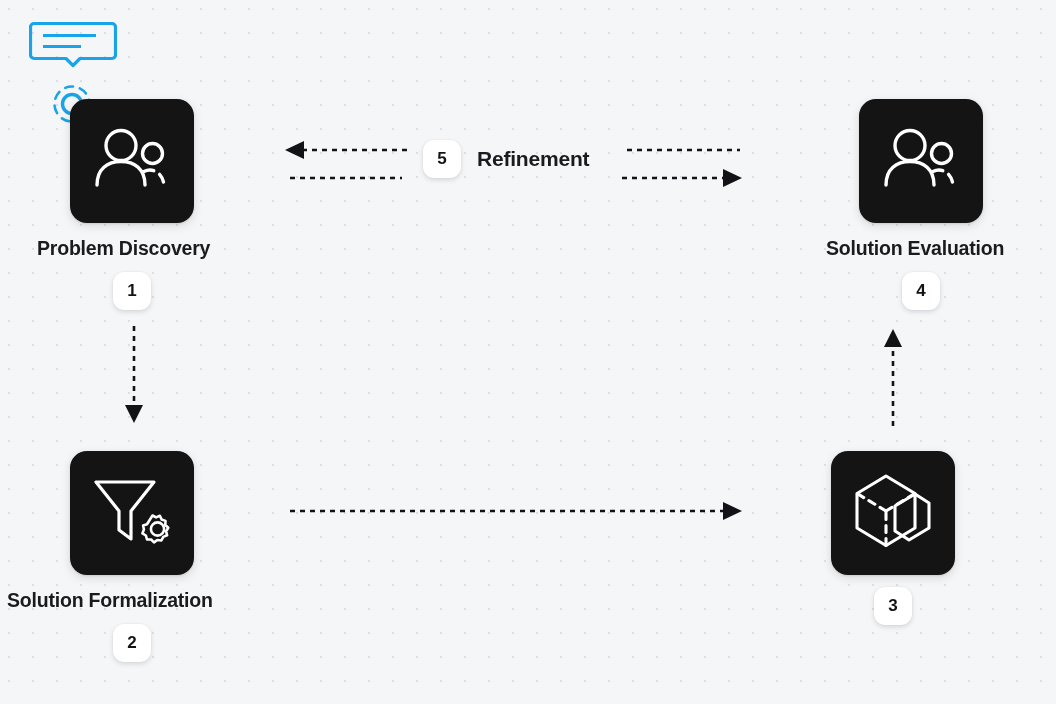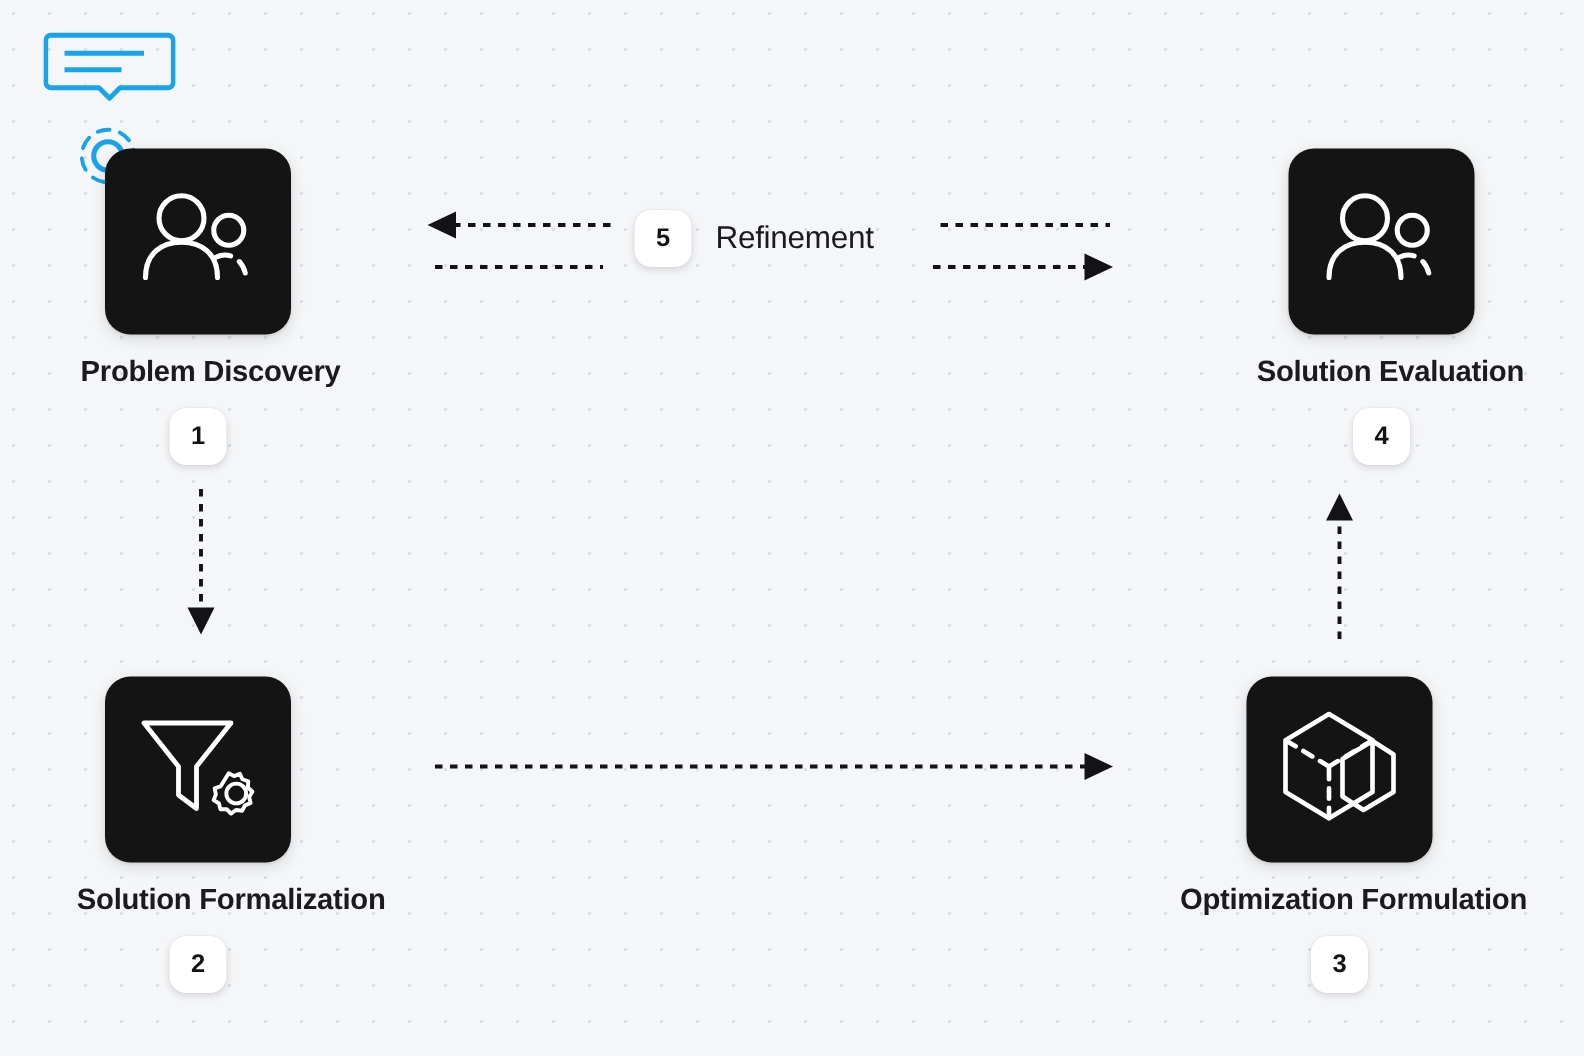--- a/index.html
+++ b/index.html
@@ -25,21 +25,21 @@
       radial-gradient(circle at 1px 1px, #dcdfe5 1.2px, transparent 1.3px);
     background-size: 24px 24px;
     background-position: 8px 8px;
     overflow: hidden;
   }
 
   
   .node {
     position: absolute;
     width: 190px;
-    text-align: right;
+    text-align: left;
   }
   .node-card {
     width: 124px;
     height: 124px;
     margin: 0 auto;
     background: #141414;
     border-radius: 17px;
     box-shadow: 0 3px 10px rgba(20,20,25,0.13), 0 1px 2px rgba(20,20,25,0.10);
     display: flex;
     align-items: center;
@@ -98,21 +98,21 @@
     position: absolute;
     left: 423px;
     top: 140px;
     display: flex;
     align-items: center;
     gap: 16px;
   }
   #refinement-group .badge { margin: 0; }
   .refinement-text {
     font-size: 21px;
-    font-weight: normal;
+    font-weight: bold;
     color: #1b1b1f;
     letter-spacing: -0.2px;
     white-space: nowrap;
   }
 
   
   #tooltip-callout {
     position: absolute;
     left: 29px;
     top: 19px;
@@ -241,17 +241,16 @@
           <g stroke="#ffffff" stroke-width="3.1" fill="none" stroke-linejoin="round" stroke-linecap="round">
             <path d="M6 20.5 L35 3 L64 20.5 V55 L35 72.5 L6 55 Z"></path>
             <path d="M35 72.5 V38" stroke-dasharray="7 6"></path>
             <path d="M35 38 L6 20.5" stroke-dasharray="7 6"></path>
             <path d="M35 38 L64 20.5" stroke-dasharray="7 6"></path>
             <path d="M44 33 L64 21 L78 30 V55 L58 67 L44 58 Z"></path>
           </g>
         </svg>
       </span>
     </div>
-    <div class="node-label">Optimization Formulation</div>
     <div class="badge">3</div>
   </div>
 
 </div>
 
 </body></html>

